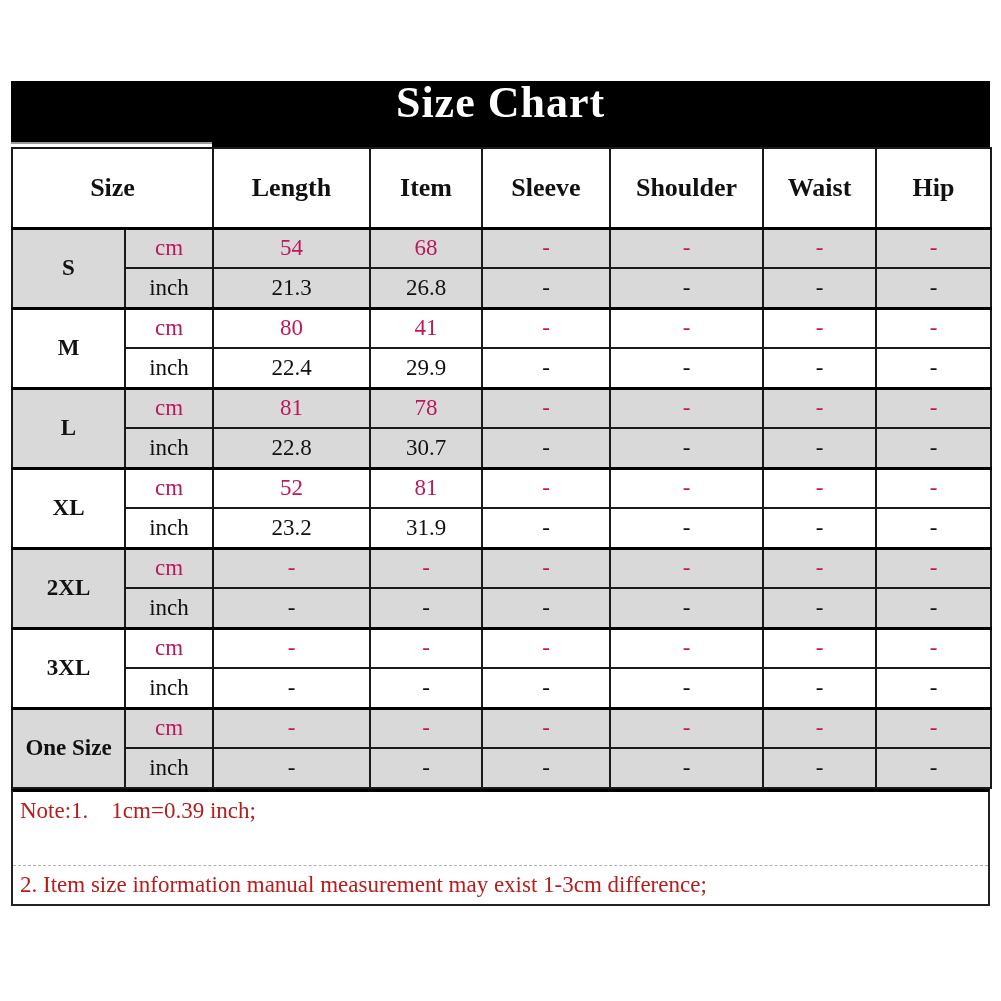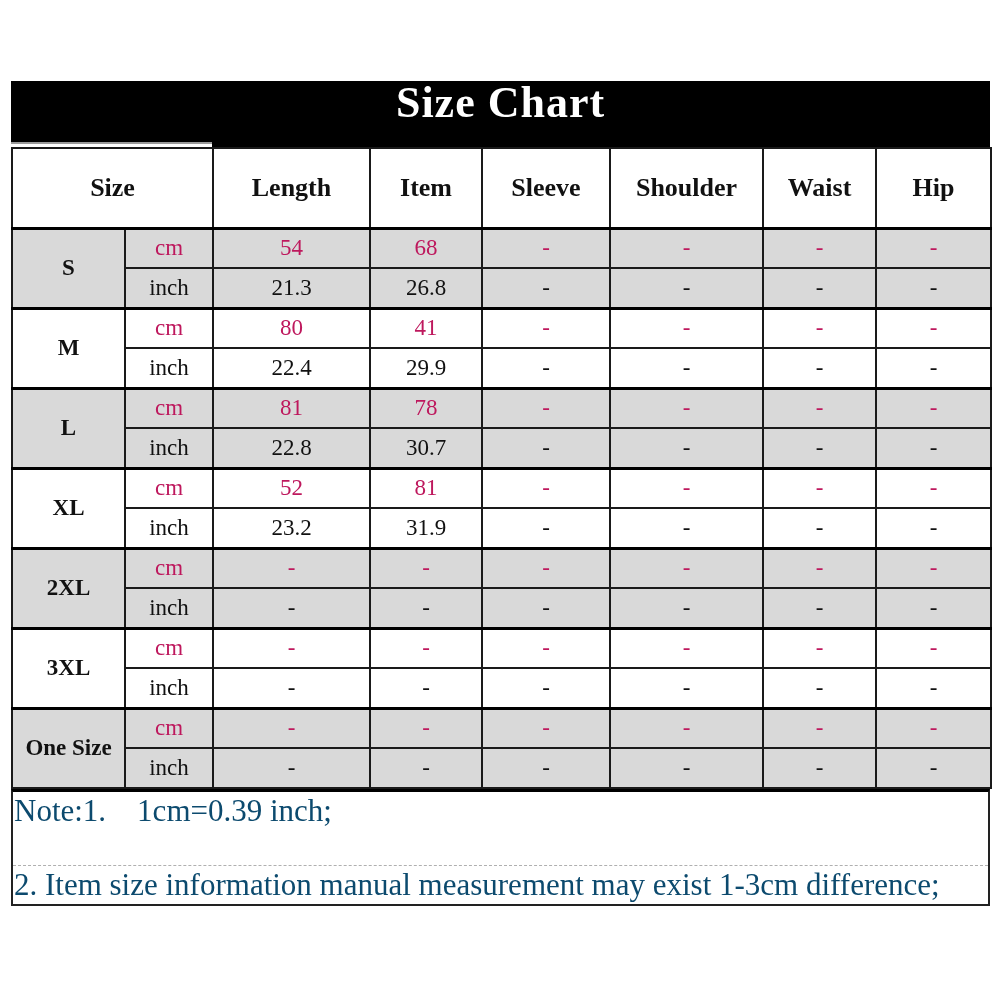--- a/index.html
+++ b/index.html
@@ -84,23 +84,23 @@
   
   .notes-box {
     width: 979px;
     border: 2px solid #222222;
     border-top: 3px solid #000000;
     background: #ffffff;
   }
   .note {
     height: 39px;
     line-height: 38px;
-    font-size: 31px;
-    color: #0c4a6e;
-    padding-left: 1px;
+    font-size: 23px;
+    color: #b91c1c;
+    padding-left: 7px;
     white-space: pre;
     overflow: hidden;
   }
   .note + .note { border-top: 1px dashed #b0b0b0; margin-top: 34px; }
 </style>
 </head>
 <body>
 
 <div class="canvas">
   <div class="sheet">

